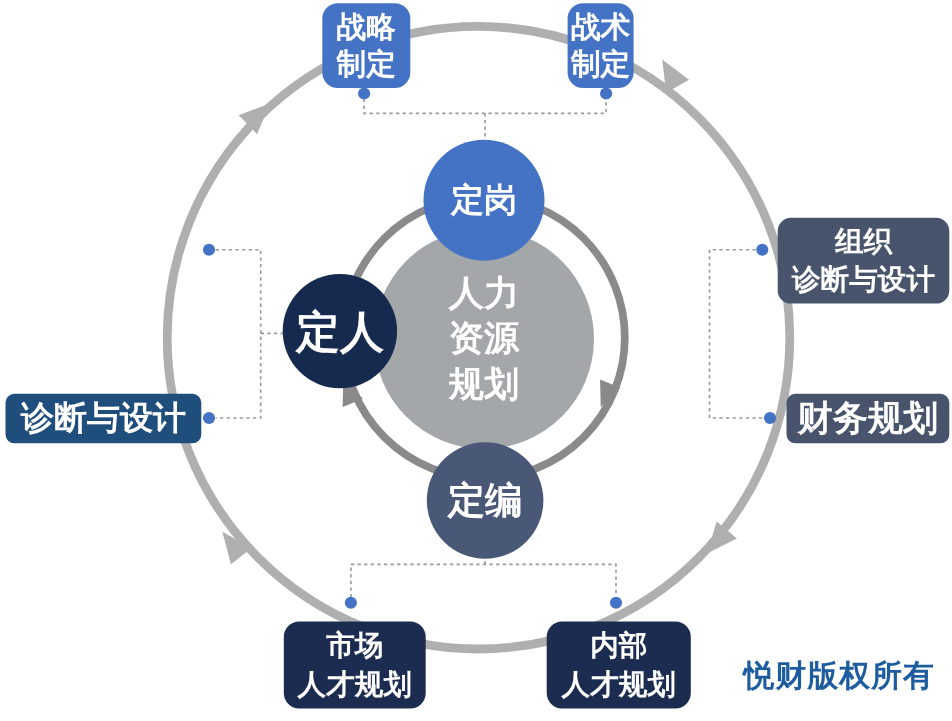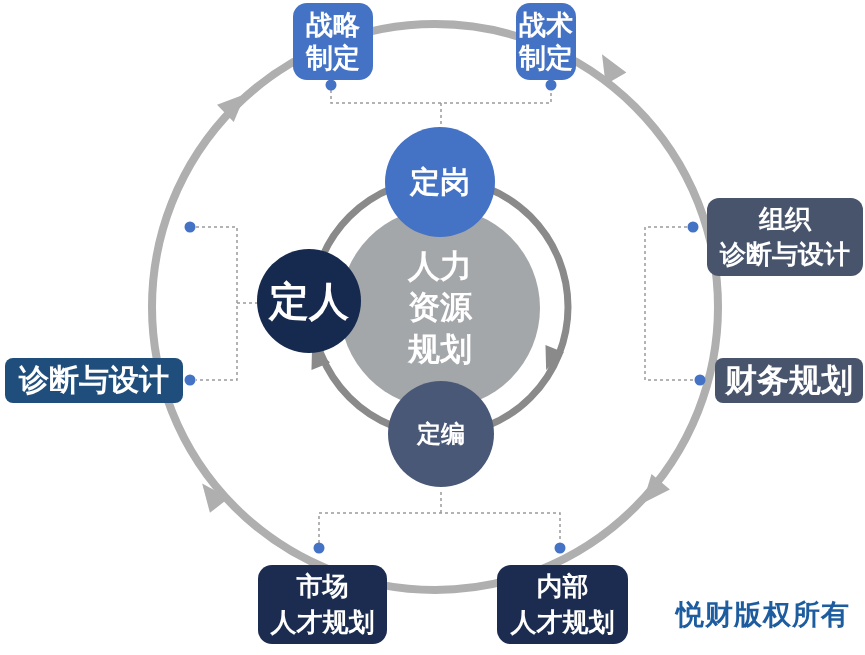--- a/index.html
+++ b/index.html
@@ -23,21 +23,21 @@
   #box-strategy{left:293px;top:3px;width:80px;height:77px;background:var(--blue);border-radius:14px;font-size:27px;line-height:1.2;}
   #box-tactics{left:516px;top:3px;width:60px;height:77px;background:var(--blue);border-radius:14px;font-size:27px;line-height:1.2;}
   #box-recruitment{left:5px;top:204px;width:178px;height:45px;background:var(--steel);border-radius:8px;font-size:30px;}
   #box-establishment{left:5px;top:358px;width:178px;height:45px;background:var(--steel);border-radius:8px;font-size:30px;}
   #box-organization{left:707px;top:198px;width:156px;height:78px;background:var(--slate);border-radius:12px;font-size:26px;line-height:1.35;}
   #box-finance{left:715px;top:358px;width:148px;height:45px;background:var(--slate);border-radius:8px;font-size:32px;}
   #box-market{left:258px;top:565px;width:129px;height:79px;background:var(--navy);border-radius:14px;font-size:26px;line-height:1.35;}
   #box-internal{left:497px;top:565px;width:131px;height:79px;background:var(--navy);border-radius:14px;font-size:26px;line-height:1.35;}
   #node-top{left:385px;top:127px;width:110px;height:110px;background:var(--blue);font-size:30px;}
   #node-left{left:257px;top:249px;width:104px;height:104px;background:var(--navy-circle);font-size:40px;}
-  #node-bottom{left:388px;top:381px;width:106px;height:106px;background:var(--slate-circle);font-size:24px;}
+  #node-bottom{left:388px;top:402px;width:106px;height:106px;background:var(--slate-circle);font-size:34px;}
   .center-label{left:340px;top:208px;width:200px;height:200px;font-size:32px;line-height:1.3;}
   .watermark{
     position:absolute;left:676px;top:596px;width:185px;height:36px;
     color:var(--watermark);font-size:28px;font-weight:bold;letter-spacing:1px;
     display:flex;align-items:flex-start;
   }
 </style>
 </head>
 <body>
 

